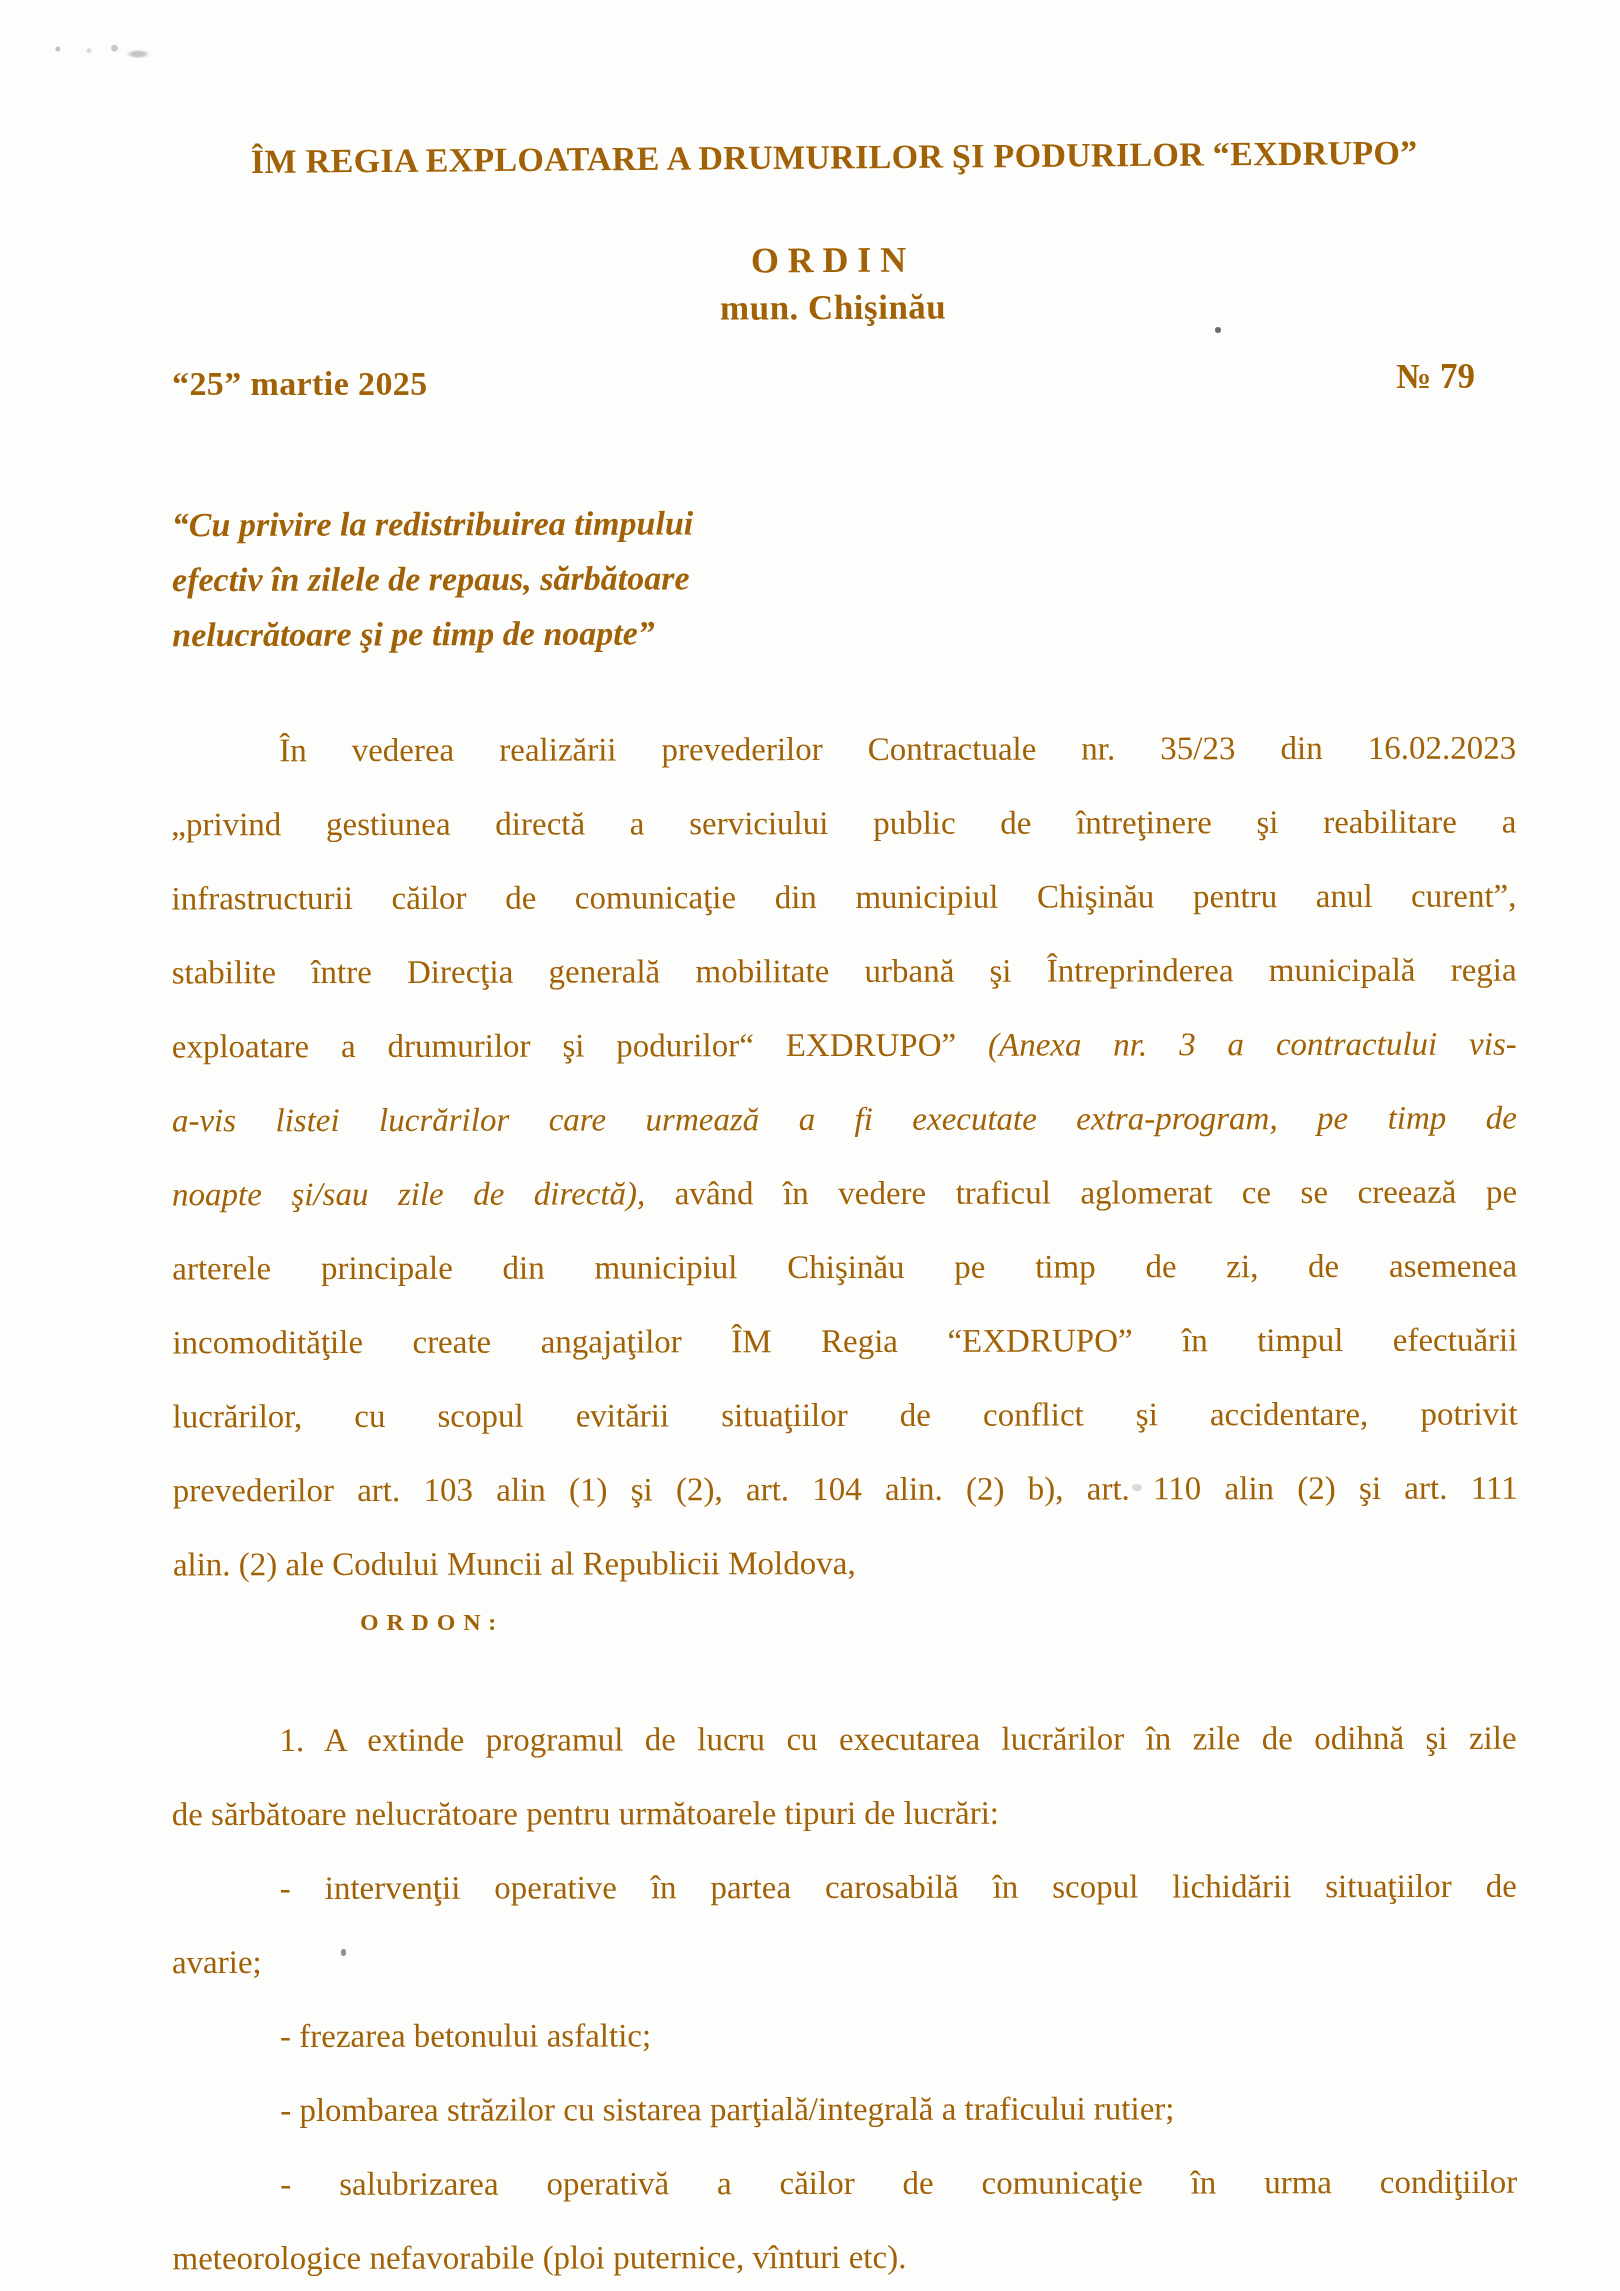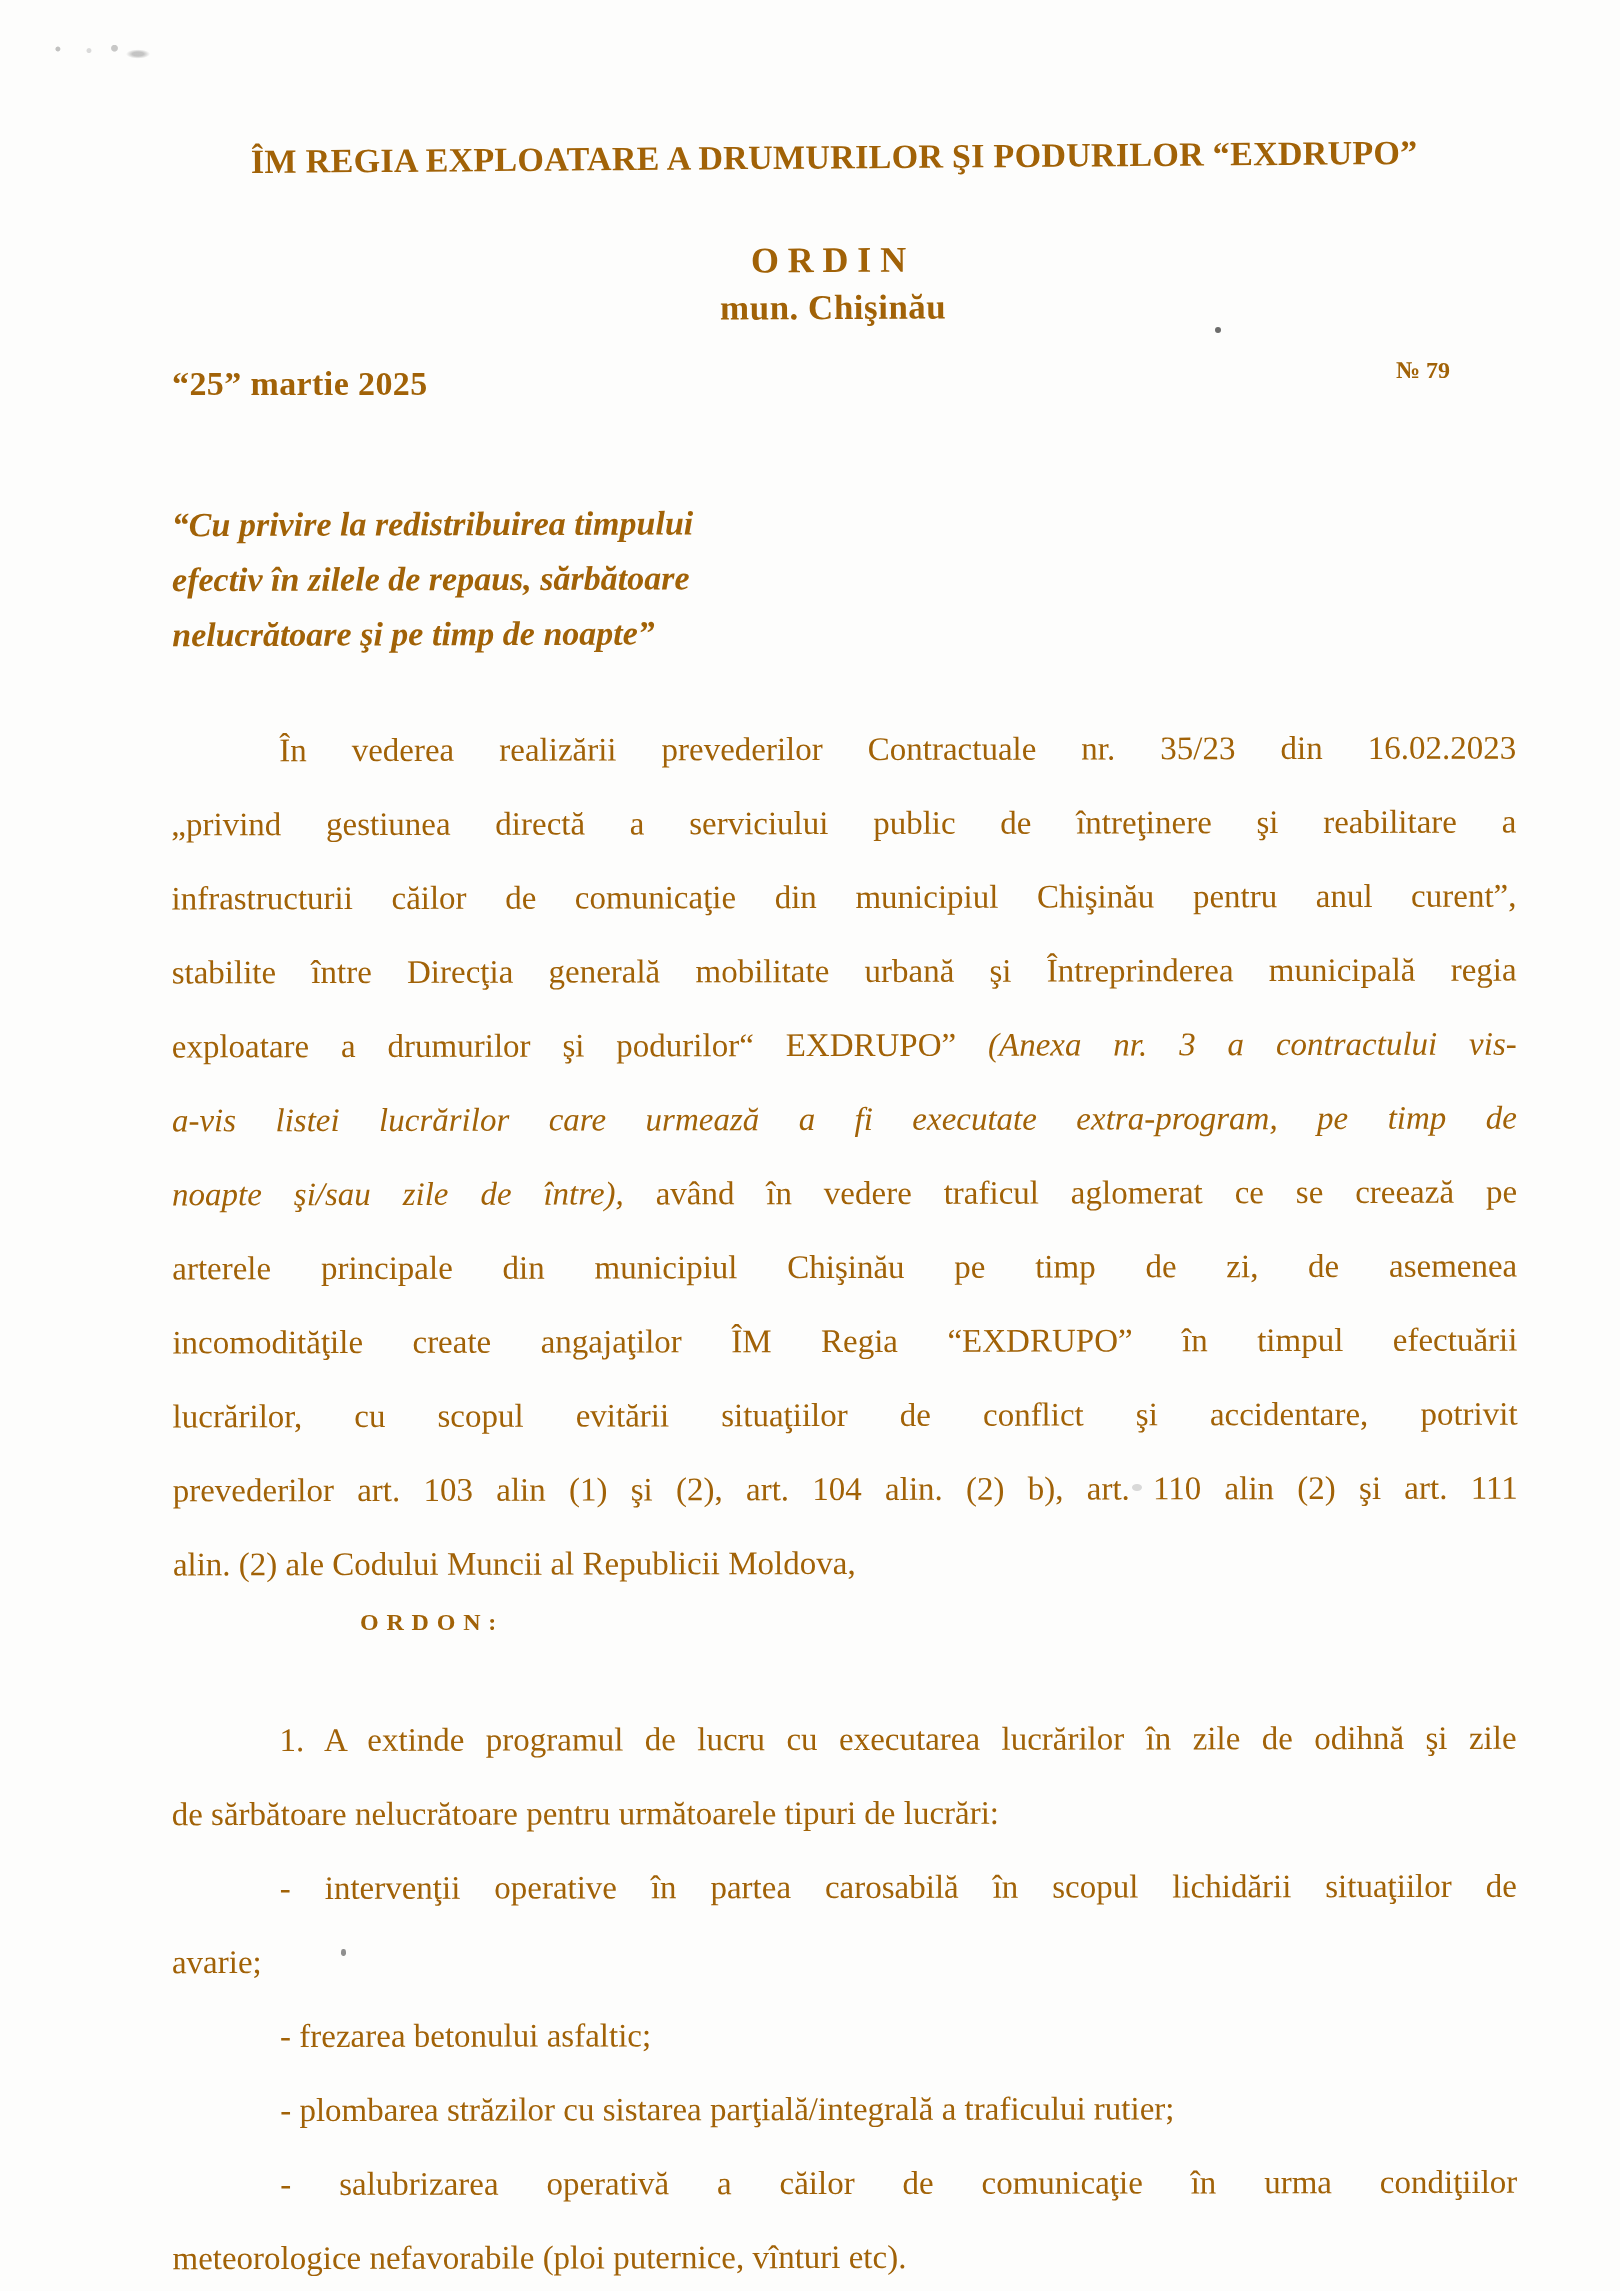--- a/index.html
+++ b/index.html
@@ -17,21 +17,21 @@
   .org{
     left:251px;top:143px;
     font-size:34px;font-weight:bold;
     white-space:nowrap;letter-spacing:0.3px;
     transform:rotate(-.45deg);transform-origin:left center;
   }
   .center-col{left:578px;top:239px;width:510px;text-align:center;transform:rotate(-.3deg);}
   .doctype{font-size:36px;font-weight:bold;letter-spacing:8.8px;}
   .city{font-size:35px;font-weight:bold;margin-top:6.9px;letter-spacing:0.5px;}
   .dateline{left:172px;top:365px;font-size:34px;font-weight:bold;letter-spacing:0.4px;}
-  .docnum{left:1396px;top:357px;font-size:24px;font-weight:bold;}
+  .docnum{left:1396px;top:357px;font-size:35px;font-weight:bold;}
   .subject{
     left:172px;top:496px;width:686px;
     font-size:34px;font-weight:bold;font-style:italic;
     line-height:55px;transform:rotate(-.2deg);
   }
   .textcol{left:172px;top:712px;width:1345px;font-size:33px;transform:rotate(-.12deg);}
   .itemscol{left:172px;top:1702px;width:1345px;font-size:33px;transform:rotate(-.1deg);}
   .line{height:74px;line-height:74px;white-space:normal;}
   .jl{text-align:justify;text-align-last:justify;word-spacing:-2.5px;}
   .ll{text-align:left;}
@@ -79,21 +79,21 @@
     <div>nelucrătoare şi pe timp de noapte”</div>
   </div>
 
   <div class="abs textcol">
     <div class="line jl ind">În vederea realizării prevederilor Contractuale nr. 35/23 din 16.02.2023</div>
     <div class="line jl">„privind gestiunea directă a serviciului public de întreţinere şi reabilitare a</div>
     <div class="line jl">infrastructurii căilor de comunicaţie din municipiul Chişinău pentru anul curent”,</div>
     <div class="line jl">stabilite între Direcţia generală mobilitate urbană şi Întreprinderea municipală regia</div>
     <div class="line jl"><span>exploatare a drumurilor şi podurilor“ EXDRUPO” </span><span class="i">(Anexa nr. 3 a contractului vis-</span></div>
     <div class="line jl i">a-vis listei lucrărilor care urmează a fi executate extra-program, pe timp de</div>
-    <div class="line jl"><span class="i">noapte şi/sau zile de între),</span><span> având în vedere traficul aglomerat ce se creează pe</span></div>
+    <div class="line jl"><span class="i">noapte şi/sau zile de directă),</span><span> având în vedere traficul aglomerat ce se creează pe</span></div>
     <div class="line jl">arterele principale din municipiul Chişinău pe timp de zi, de asemenea</div>
     <div class="line jl">incomodităţile create angajaţilor ÎM Regia “EXDRUPO” în timpul efectuării</div>
     <div class="line jl">lucrărilor, cu scopul evitării situaţiilor de conflict şi accidentare, potrivit</div>
     <div class="line jl">prevederilor art. 103 alin (1) şi (2), art. 104 alin. (2) b), art. 110 alin (2) şi art. 111</div>
     <div class="line ll">alin. (2) ale Codului Muncii al Republicii Moldova,</div>
   </div>
 
   <div class="abs ordon">ORDON:</div>
 
   <div class="abs itemscol">

